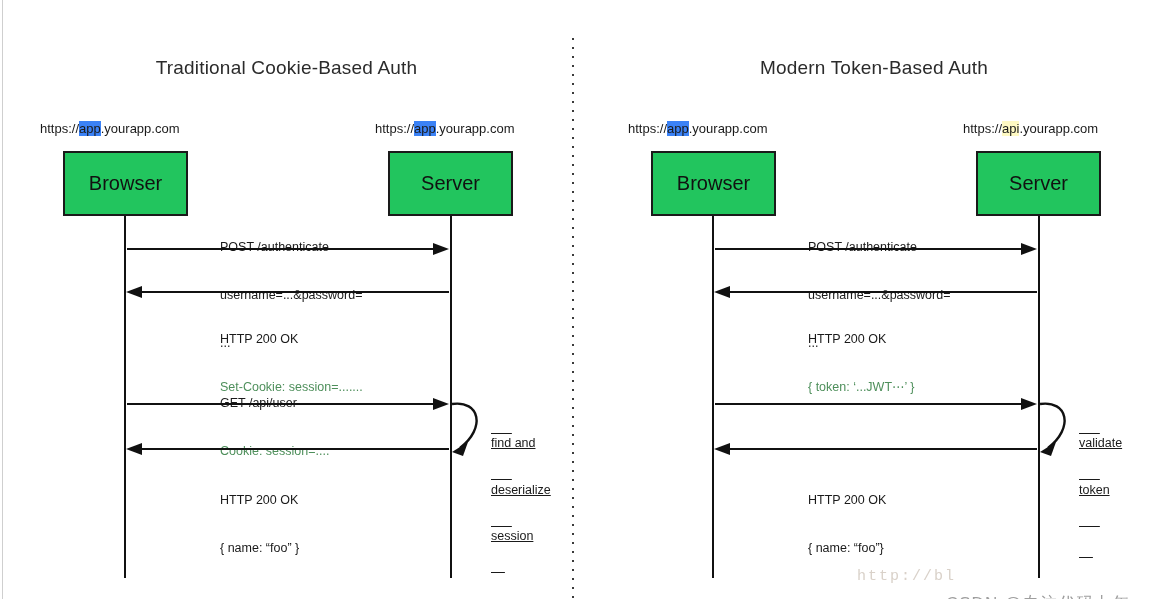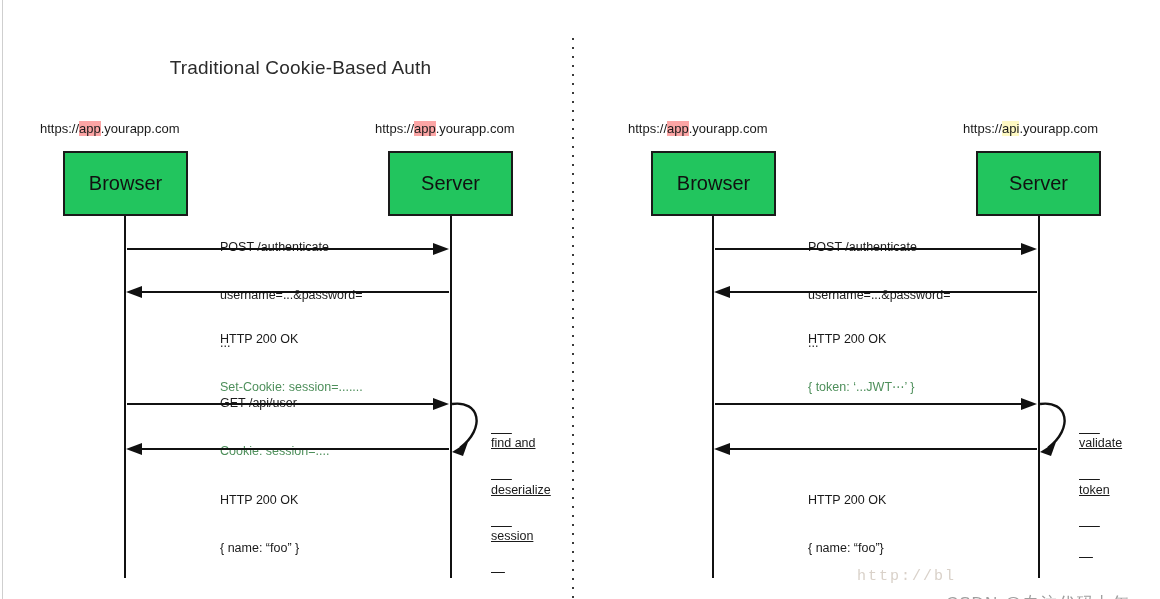--- a/index.html
+++ b/index.html
@@ -7,26 +7,26 @@
     position:relative; width:1160px; height:599px; overflow:hidden;
     background:#ffffff; font-family:"Liberation Sans", sans-serif; color:#1a1a1a;
   }
   .edge-line { position:absolute; left:2px; top:0; width:1px; height:599px; background:#cfcfcf; }
 
   .panel { position:absolute; top:0; height:599px; }
   .panel-0 { left:0; width:573px; }
   .panel-1 { left:588px; width:572px; }
 
   .title { position:absolute; top:57px; left:0; width:100%; text-align:center;
-           font-size:19px; color:#2b2b2b; letter-spacing:.2px;padding-left:14px; }
+           font-size:19px; color:#2b2b2b; letter-spacing:.2px; }
 
   .url { position:absolute; top:121px; font-size:13px; white-space:pre; }
   .url-browser { left:40px; }
   .url-server  { left:375px; }
-  .hl-blue  { background:#fca5a5; }
+  .hl-blue  { background:#3b82f6; }
   .hl-green { background:#fef9c3; }
 
   .actor { position:absolute; top:151px; width:121px; height:61px;
            background:#22c55e; border:2px solid #1a1a1a;
            display:flex; align-items:center; justify-content:center;
            font-size:20px; color:#111; }
   .actor-browser { left:63px; }
   .actor-server  { left:388px; }
 
   .lifeline { position:absolute; top:216px; width:2px; height:362px; background:#111; }
@@ -131,20 +131,21 @@
       </div>
     <div class="msg msg-4">
       <div>HTTP 200 OK</div>
       <div>{ name: “foo” }</div>
     </div>
   </div>
 
   <div class="divider"></div>
 
   <div class="panel panel-1">
+    <div class="title">Modern Token-Based Auth</div>
 
     <div class="url url-browser"><span>https://</span><span class="hl-blue">app</span><span>.yourapp.com</span></div>
     <div class="url url-server"><span>https://</span><span class="hl-green">api</span><span>.yourapp.com</span></div>
 
     <div class="actor actor-browser">
         <span>Browser</span>
       </div>
     <div class="actor actor-server">
         <span>Server</span>
       </div>

